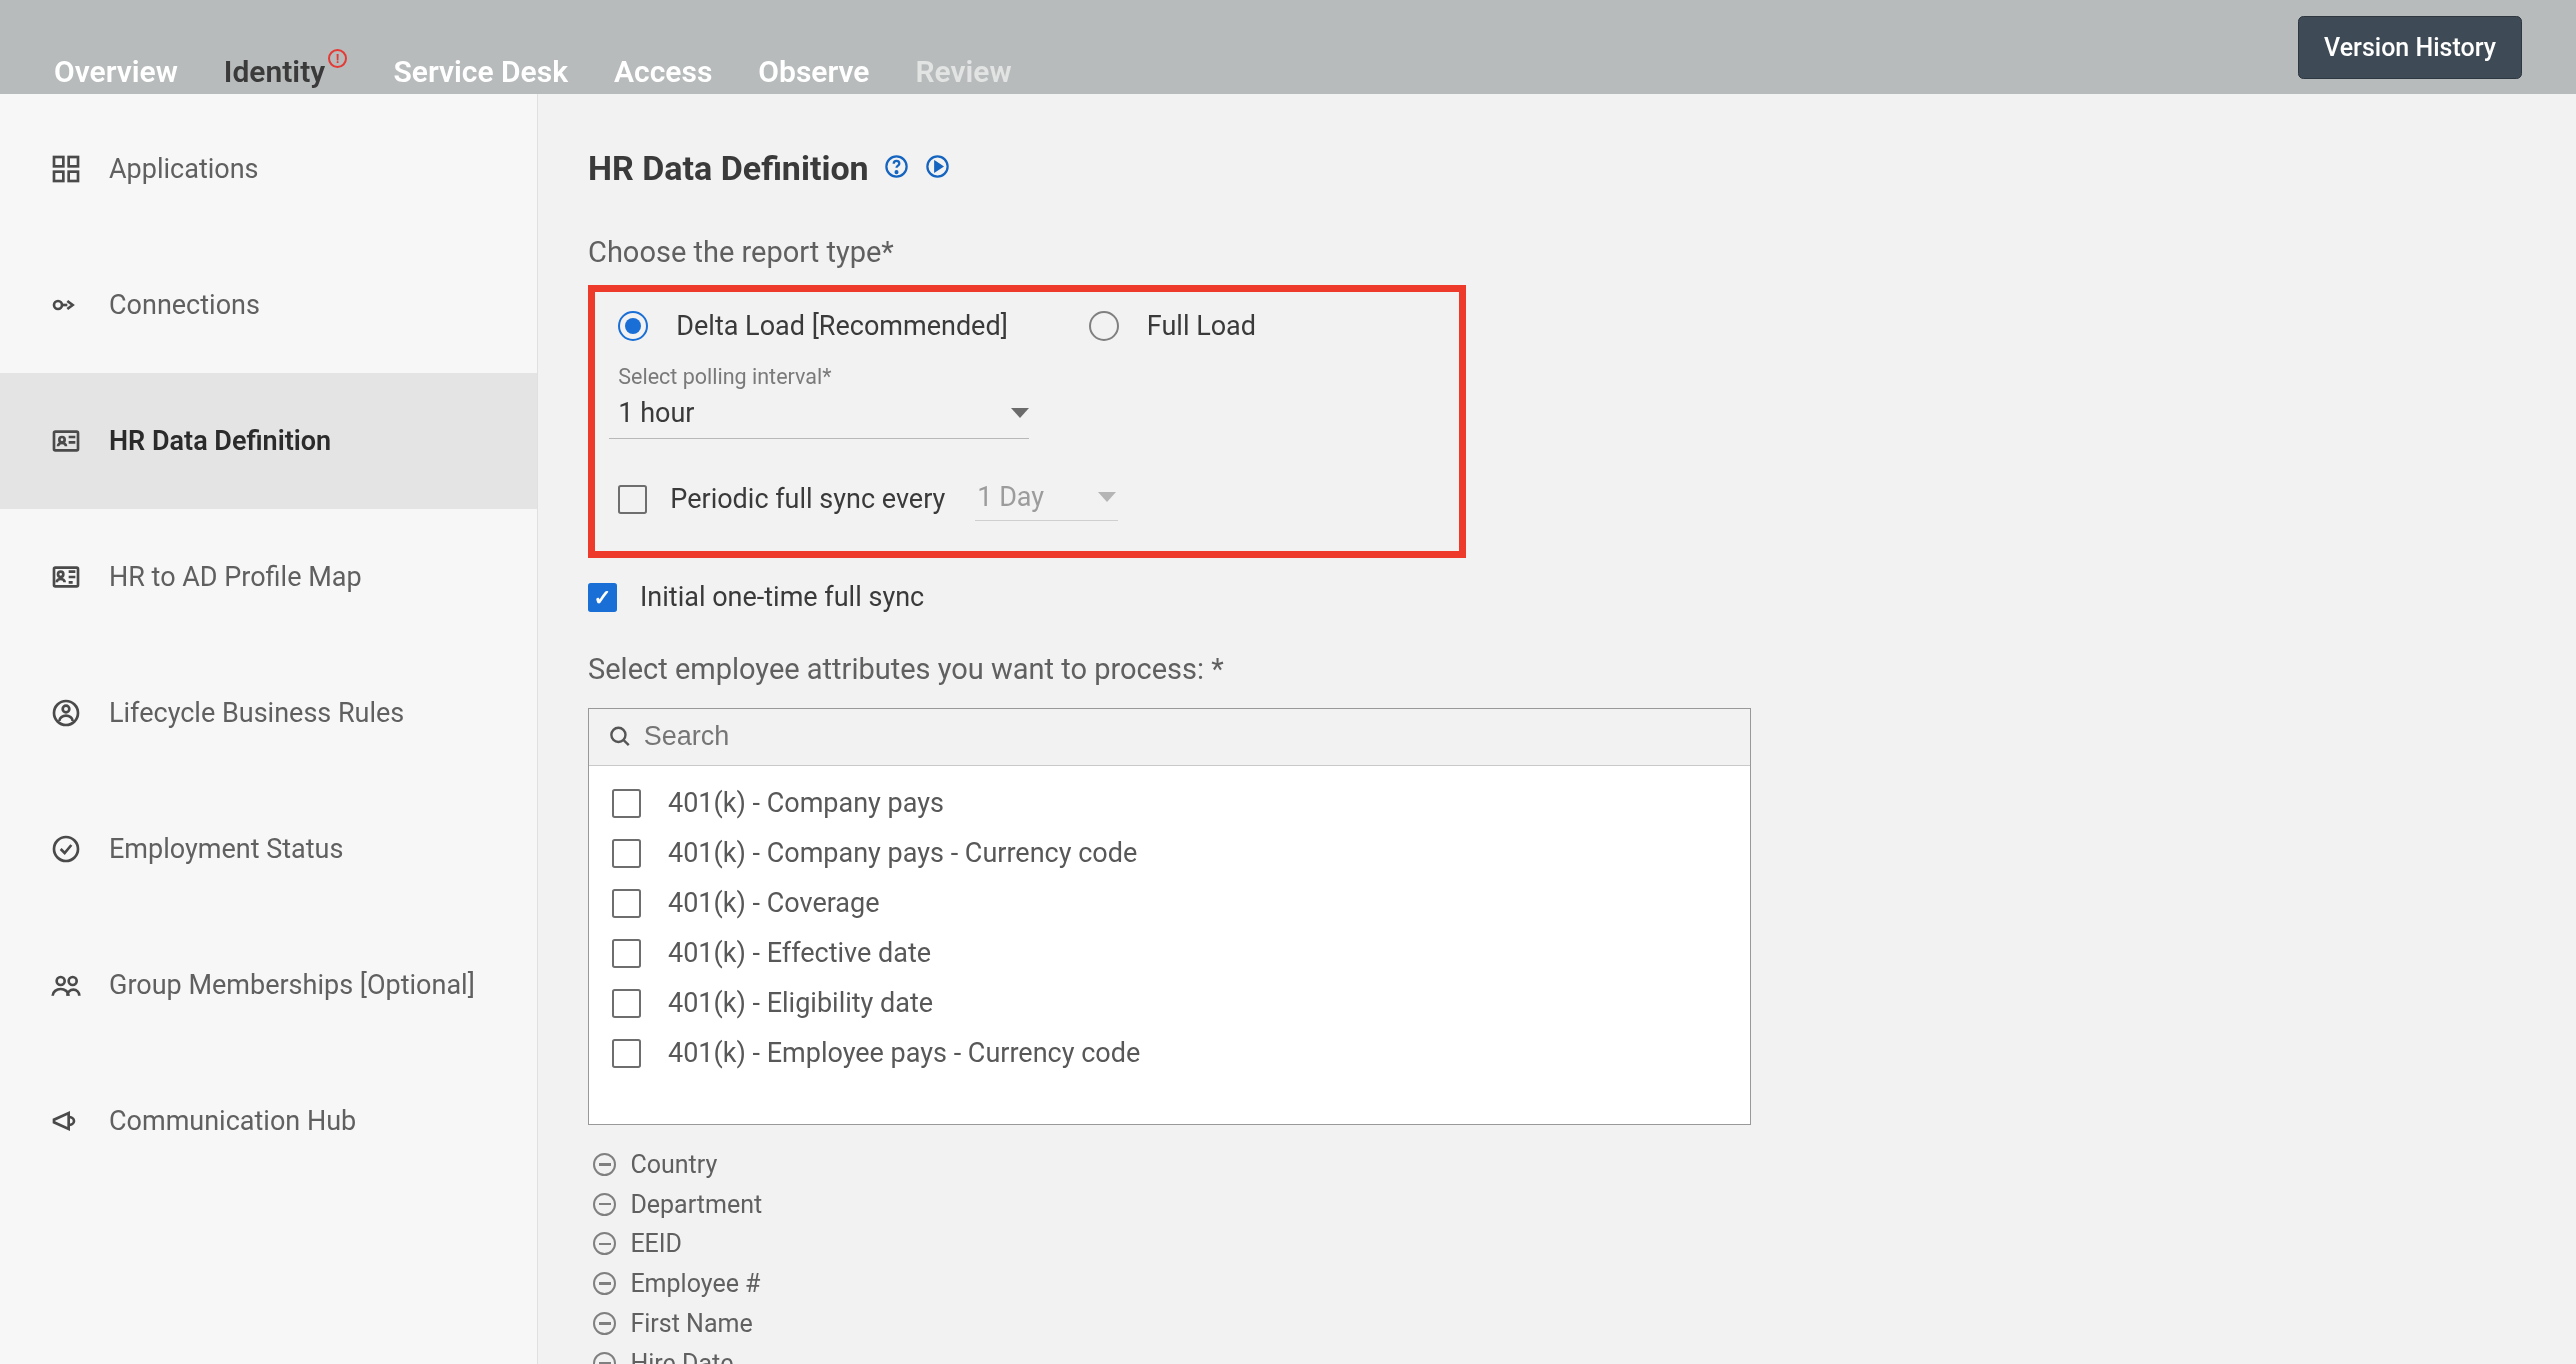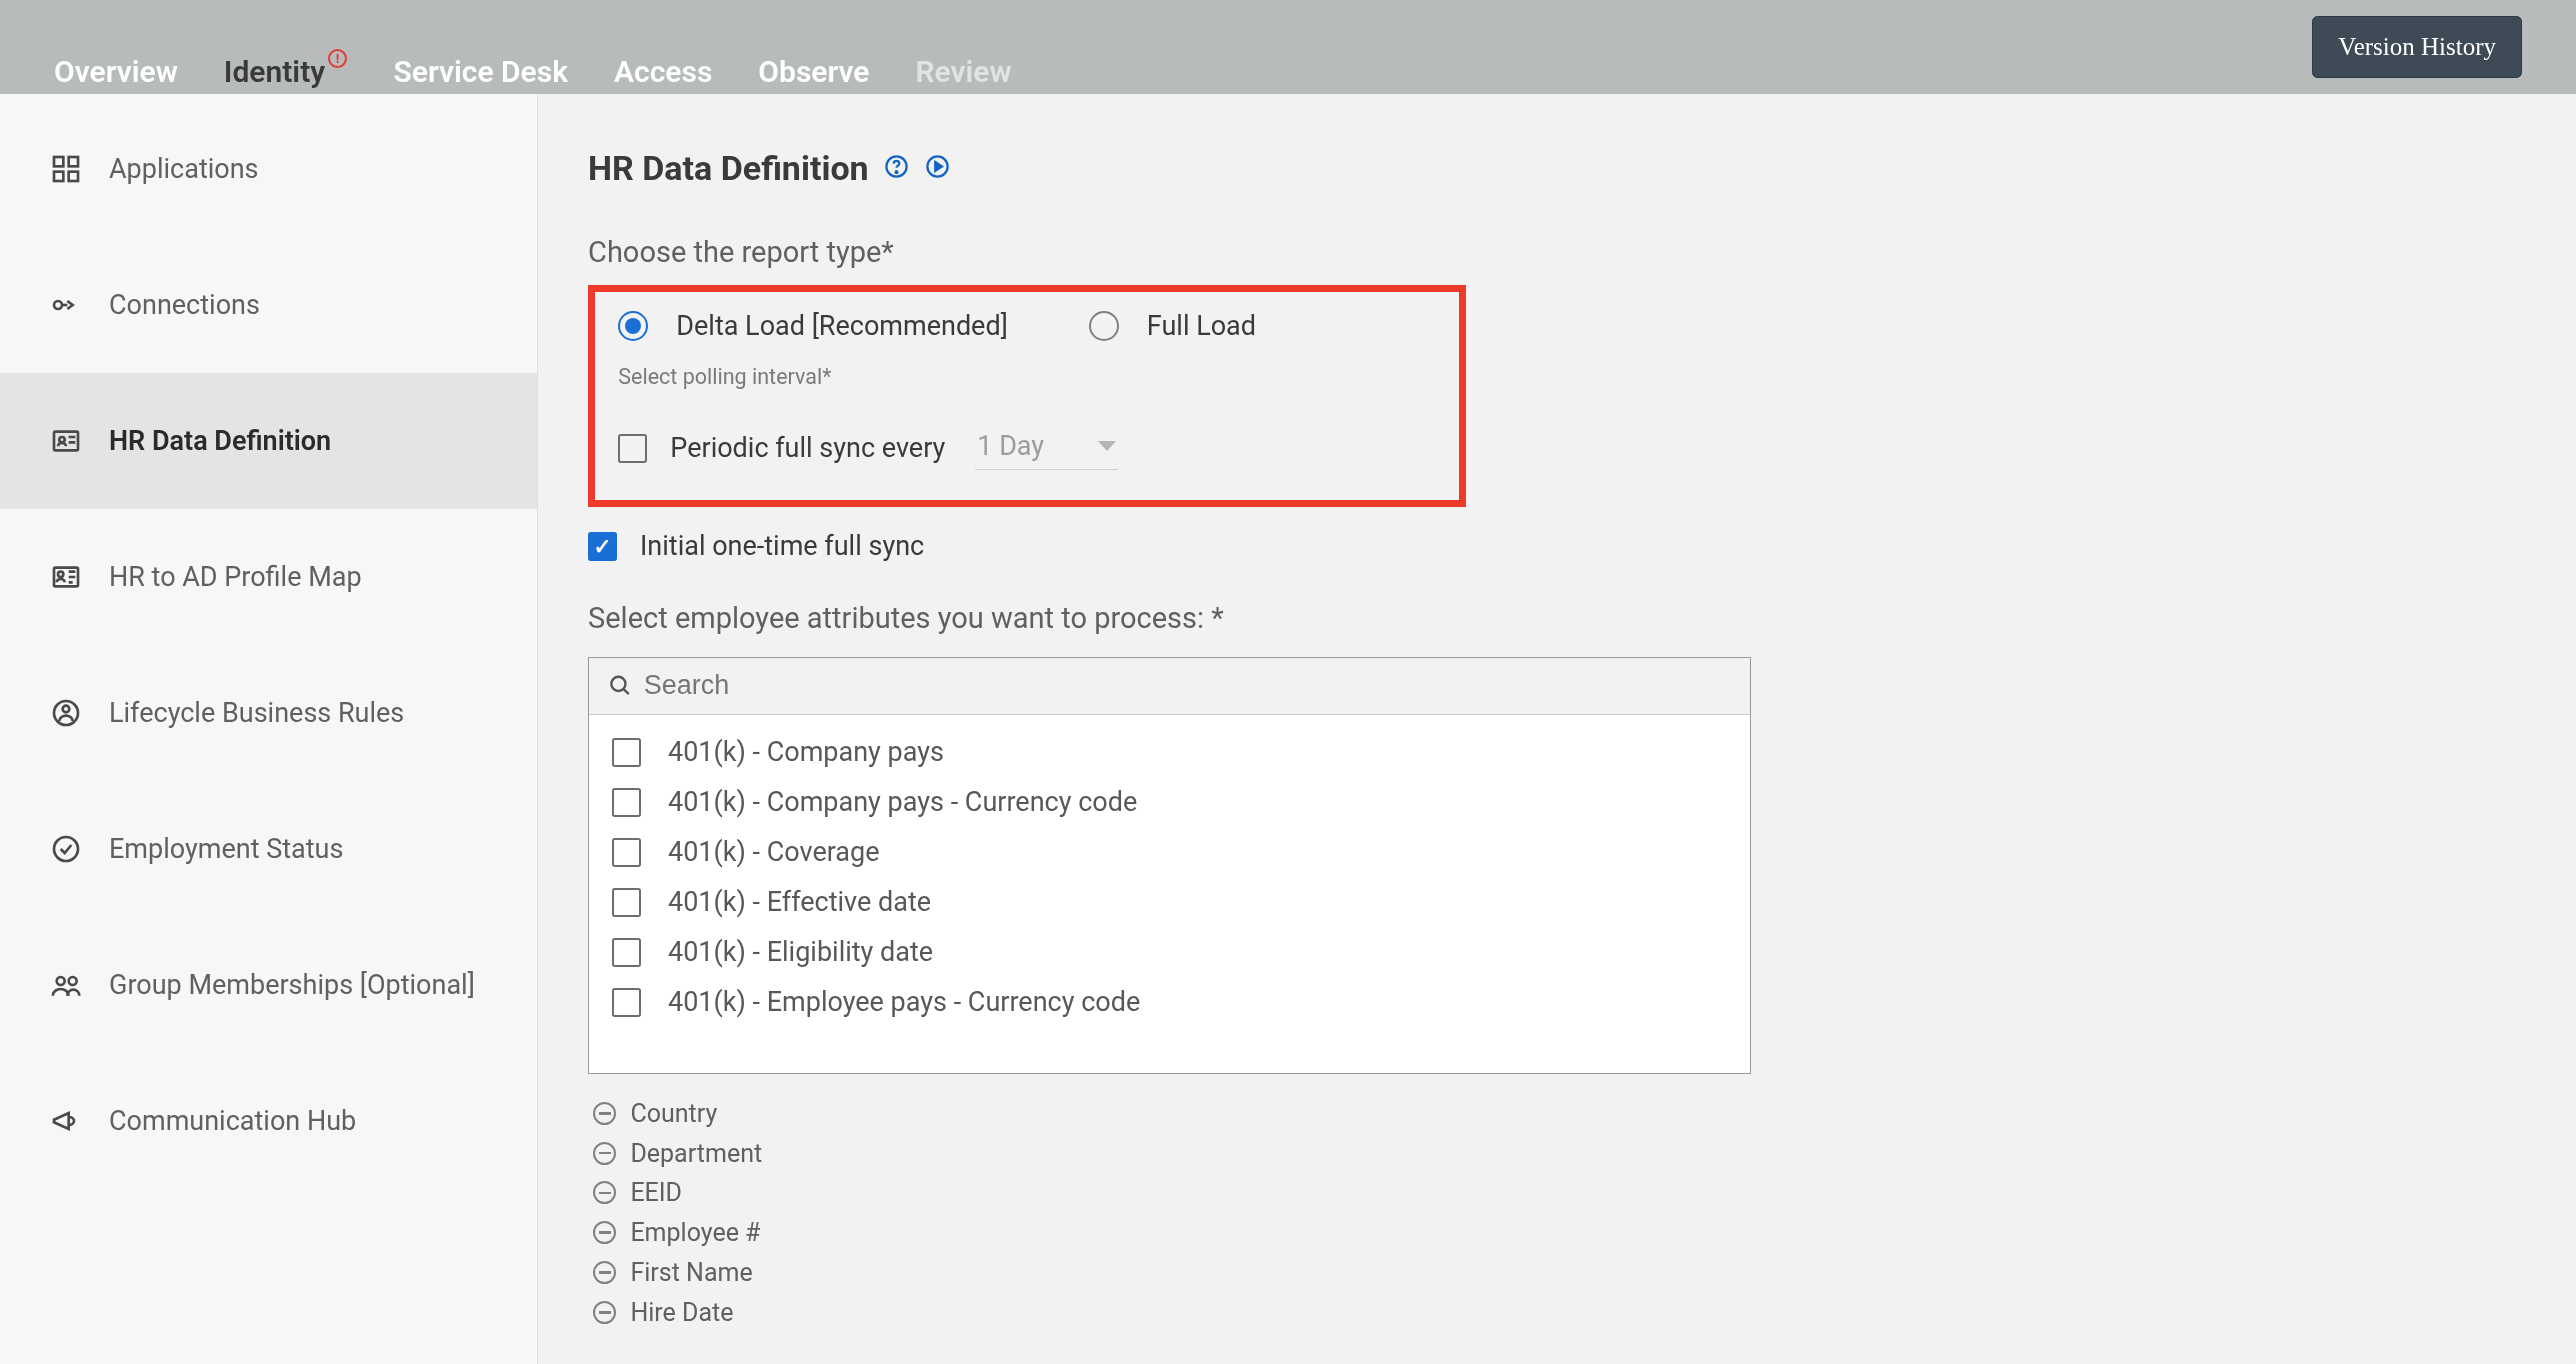--- a/index.html
+++ b/index.html
@@ -55,21 +55,20 @@
   .version-btn {
     margin-left: auto;
     background: #3e4a55;
     color: #ffffff;
     font-size: 25px;
     font-weight: 500;
     padding: 16px 25px;
     border-radius: 5.4px;
     cursor: pointer;
     border: 0.9px solid #2e3740;
-    font-family: Liberation Serif, serif;
   }
 
   
   .layout { display: flex; height: calc(100% - 94px); }
 
   
   .sidebar {
     width: 538px;
     background: #f7f7f7;
     border-right: 1.8px solid #e0e0e0;
@@ -280,20 +279,26 @@
           <span class="radio-circ sel"></span>
           <span>Delta Load [Recommended]</span>
         </div>
         <div class="radio-opt">
           <span class="radio-circ"></span>
           <span>Full Load</span>
         </div>
       </div>
 
       <div class="field-label">Select polling interval*</div>
+      <div class="select-row">
+        <div class="select-underline">
+          <span>1 hour</span>
+          <span class="caret"></span>
+        </div>
+      </div>
 
       <div class="check-row">
         <span class="check-box"></span>
         <span class="check-lbl">Periodic full sync every</span>
         <div class="inline-select" style="margin-left:7.2px;">
           <span>1 Day</span>
           <span class="caret" style="border-top-color:#b5b5b5;"></span>
         </div>
       </div>
     </div>

